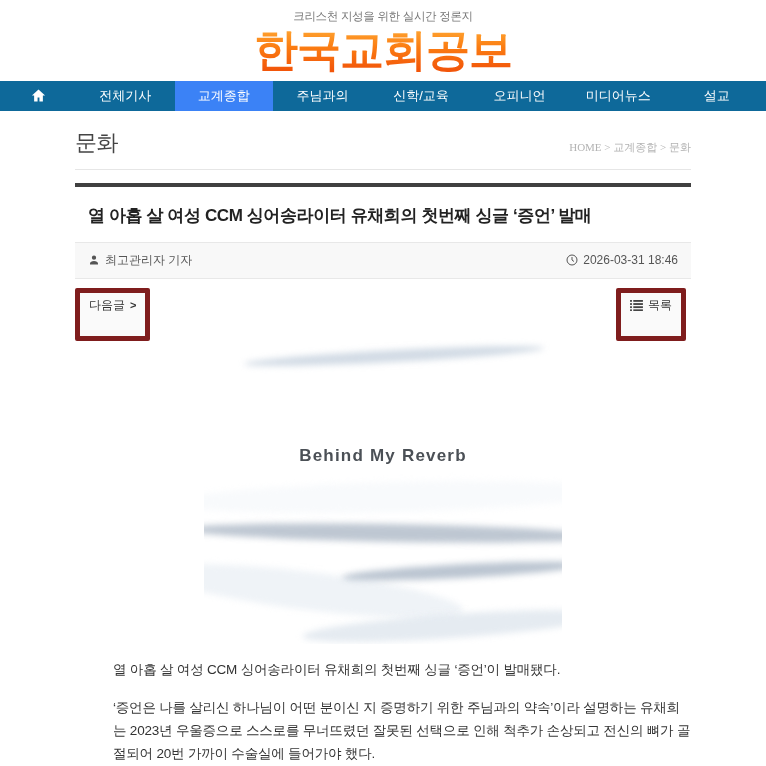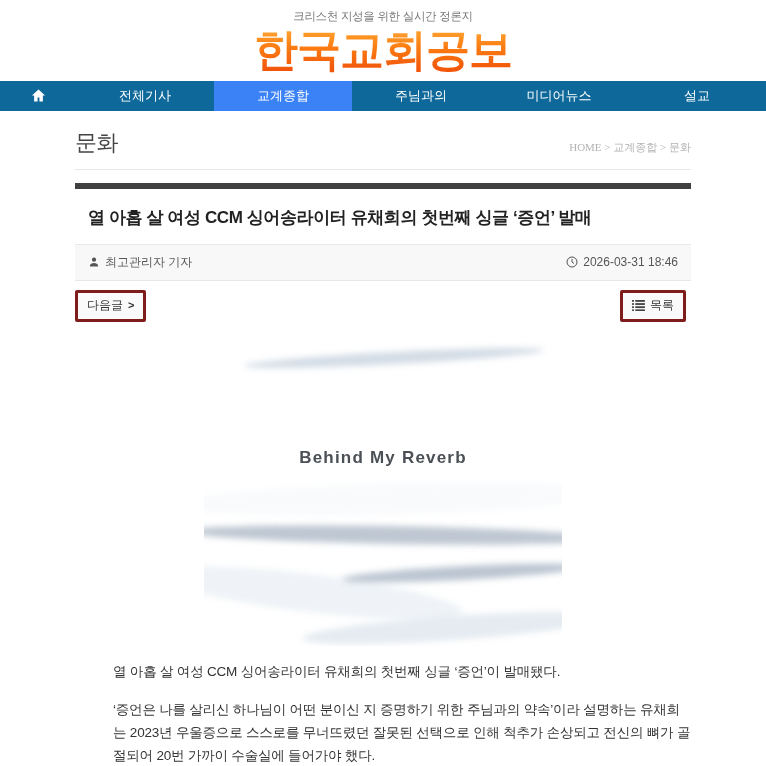--- a/index.html
+++ b/index.html
@@ -24,33 +24,33 @@
   .home-svg { width:15px; height:15px; fill:#fff; }
 
   
   .container { width:616px; margin:0 auto; }
   .section-row { margin-top:17px; display:flex; justify-content:space-between; align-items:flex-end;font-family:Liberation Serif, serif; }
   .section-title { font-size:22px; color:#444; font-weight:500; letter-spacing:-0.5px; }
   .breadcrumb { font-size:11px; color:#b3b3b3; padding-bottom:3px; }
   .light-divider { border-bottom:1px solid #e6e6e6; margin-top:11px; }
 
   
-  .article-head { margin-top:13px; border-top:6px solid #404040; }
+  .article-head { margin-top:13px; border-top:4px solid #404040; }
   .article-title { font-size:17px; font-weight:700; color:#222; padding:17px 13px 15px; letter-spacing:-0.4px; }
   .byline { background:#f8f8f8; border-top:1px solid #e8e8e8; border-bottom:1px solid #e8e8e8;
             display:flex; justify-content:space-between; align-items:center; padding:9px 13px; font-size:12px; color:#555; }
   .byline .who, .byline .when { display:flex; align-items:center; gap:5px; }
   .icon-12 { width:12px; height:12px; fill:#555; }
   .icon-12.stroke { fill:none; stroke:#555; stroke-width:2; }
 
   
   .content { position:relative; margin-top:7px; }
   .btn { position:absolute; top:2px; display:inline-flex; align-items:center; gap:5px;
-         background:#fafafa; border:3px solid #7f1d1d; border-radius:2px;
-         padding:4px 9px 5px; font-size:12px; color:#333; cursor:pointer;
+         background:#fafafa; border:5px solid #7f1d1d; border-radius:2px;
+         padding:4px 9px 22px; font-size:12px; color:#333; cursor:pointer;
          font-family:"Liberation Sans","DejaVu Sans",sans-serif; }
   .btn.prev { left:0; }
   .btn.list { right:5px; }
   .chev { font-weight:900; font-size:11px; }
   .list-svg { width:13px; height:11px; fill:#444; }
 
   
   .album { width:358px; height:358px; margin:0 auto; position:relative; overflow:hidden;
            background:linear-gradient(179deg,
              #edf0f4 0%, #e4eaf1 8%, #dfe6ee 20%, #dae2eb 33%,
@@ -89,20 +89,26 @@
       </svg>
   </a>
   <a class="nav-item">
       <span>전체기사</span>
     </a>
   <a class="nav-item active">
       <span>교계종합</span>
     </a>
   <a class="nav-item">
       <span>주님과의</span>
+    </a>
+  <a class="nav-item">
+      <span>신학/교육</span>
+    </a>
+  <a class="nav-item">
+      <span>오피니언</span>
     </a>
   <a class="nav-item">
       <span>미디어뉴스</span>
     </a>
   <a class="nav-item">
       <span>설교</span>
     </a>
 </nav>
 
 <div class="container">

